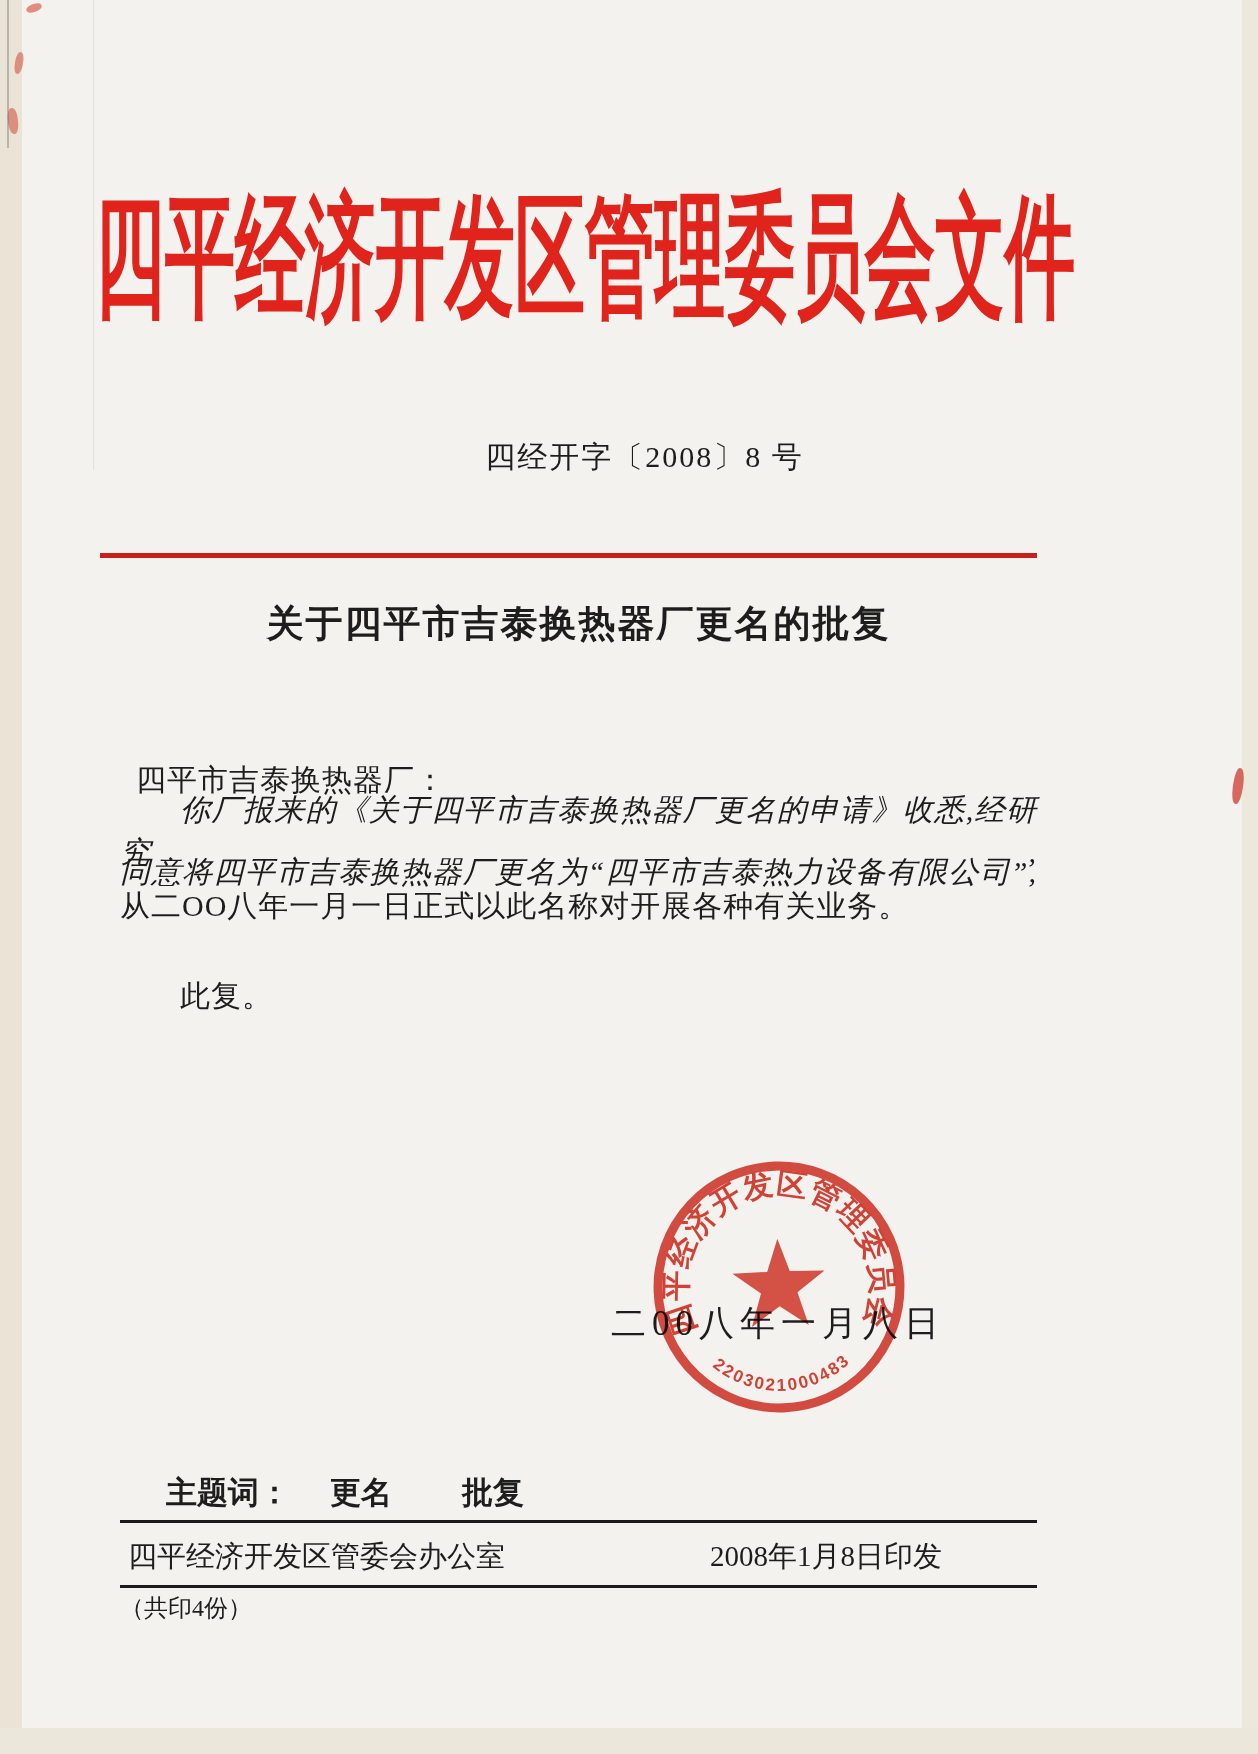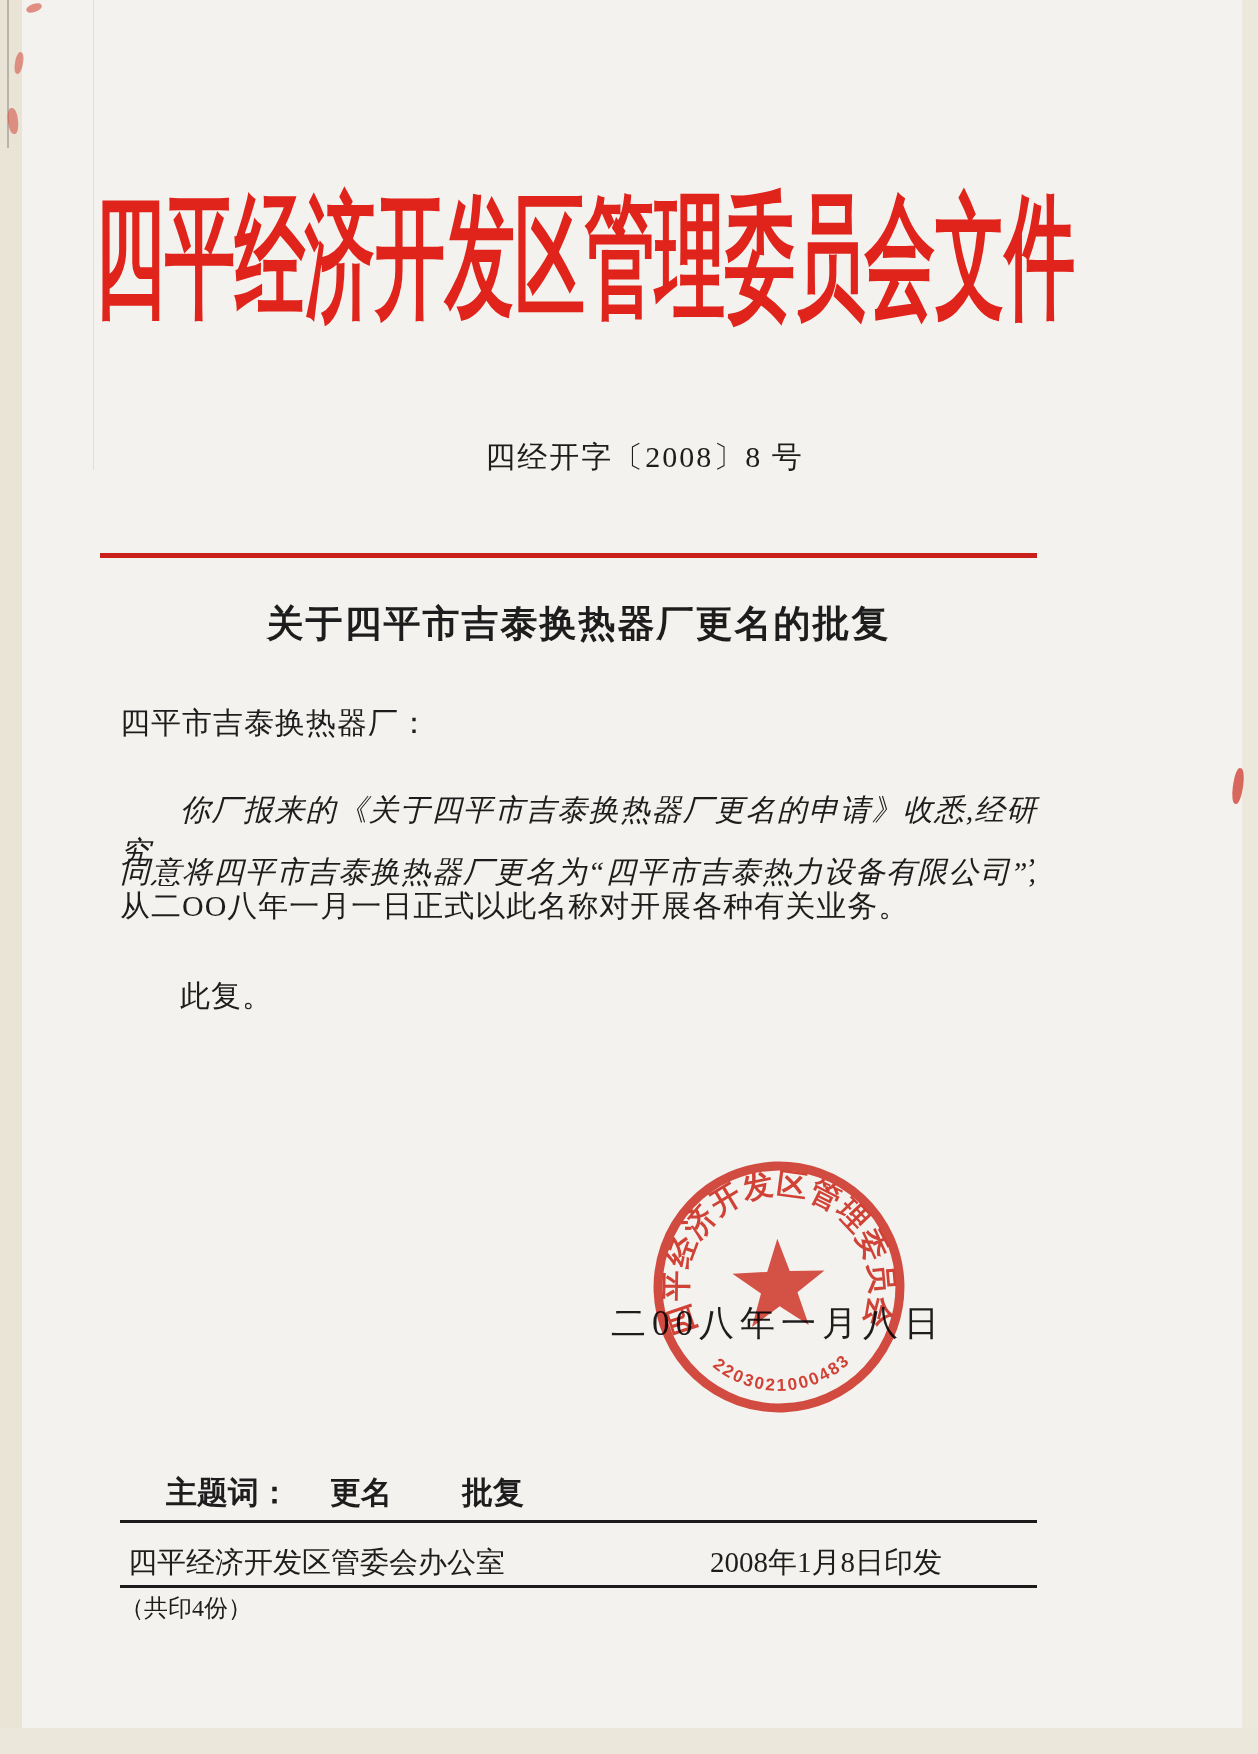--- a/index.html
+++ b/index.html
@@ -41,21 +41,21 @@
     font-family:"Liberation Sans", sans-serif;
   }
 
   
   .bodyline {
     position:absolute; left:120px; width:917px;
     font-size:30px; line-height:42px; letter-spacing:1px; white-space:nowrap;
   }
   .fill { white-space:normal; text-align:justify; text-align-last:justify;font-style:italic; }
   .indent { text-indent:60px; }
-  #salutation { top:702px; }
+  #salutation { top:759px;margin-left:16px; }
   #body-line1 { top:789px; }
   #body-line2 { top:851px; }
   #body-line3 { top:885px; }
   #closing    { top:975px; }
 
   
   #issue-date {
     position:absolute; left:611px; top:1300px;
     font-size:35px; letter-spacing:6px; white-space:nowrap; z-index:1;
   }
@@ -70,21 +70,21 @@
     font-family:"Liberation Sans", sans-serif; font-weight:700;
     font-size:31px; white-space:nowrap;margin-left:16px;
   }
   #keywords-row .kw1 { margin-left:40px; }
   #keywords-row .kw2 { margin-left:70px; }
   .sepline { position:absolute; left:120px; width:917px; height:3px; background:#1b1b1b; }
   #sep-a { top:1520px; }
   #sep-b { top:1585px; }
   #office-row {
     position:absolute; left:128px; top:1537px; width:909px;
-    display:flex; justify-content:space-between; font-size:29px; white-space:nowrap;margin-top:6px;
+    display:flex; justify-content:space-between; font-size:29px; white-space:nowrap;
   }
   #office-row .right { margin-right:95px; }
   #copies-note {
     position:absolute; left:120px; top:1592px; width:917px;
     text-align:left; padding-right:112px; font-size:24px;
   }
 </style>
 </head>
 <body>
 

